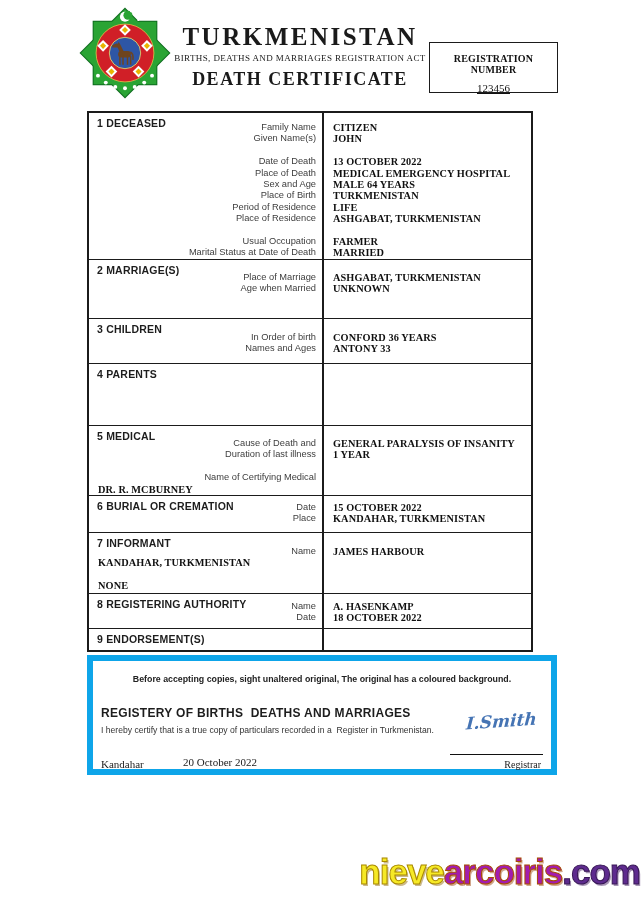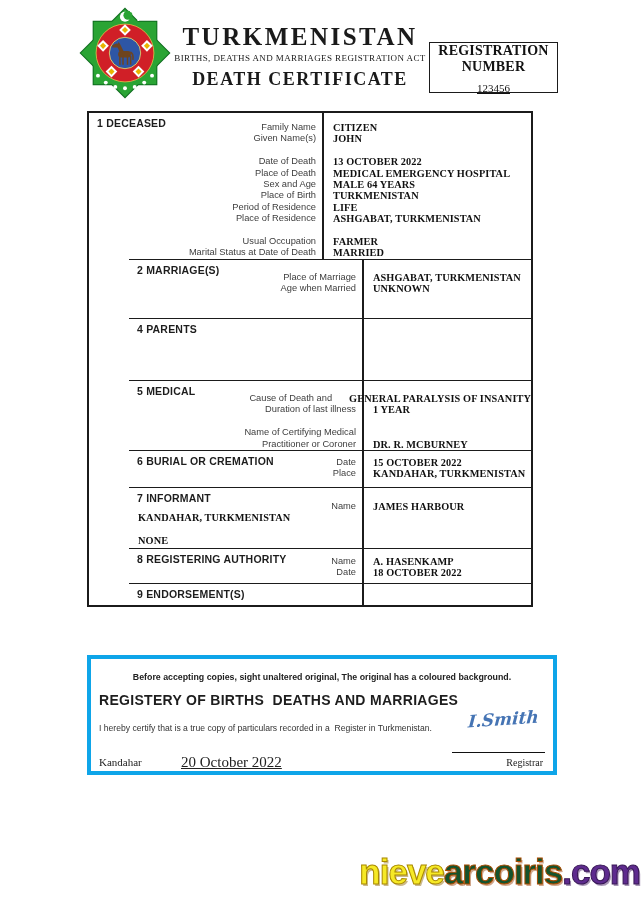--- a/index.html
+++ b/index.html
@@ -8,28 +8,28 @@
 
   
   .emblem{position:absolute;left:76px;top:2px;width:98px;height:102px;}
   .title-block{position:absolute;left:168px;top:24px;width:264px;text-align:center;
                font-family:"Liberation Serif",serif;color:#1a1a1a;}
   .country{font-size:25px;font-weight:bold;letter-spacing:2.5px;line-height:26px;}
   .act{font-size:9px;letter-spacing:0.4px;margin-top:3px;line-height:11px;}
   .doc-title{font-size:18px;font-weight:bold;letter-spacing:1.5px;margin-top:6px;line-height:19px;}
   .reg-box{position:absolute;left:429px;top:42px;width:127px;height:49px;
            border:1.6px solid #1b1b1b;text-align:center;font-family:"Liberation Serif",serif;}
-  .reg-label{font-size:14px;font-weight:bold;letter-spacing:0.2px;color:#111;}
+  .reg-label{font-size:10px;font-weight:bold;margin-top:10px;letter-spacing:0.2px;color:#111;}
   .reg-number{font-size:11px;margin-top:7px;color:#111;text-decoration:underline;}
 
   
   .cert-table{position:absolute;left:87px;top:111px;width:446px;border:2px solid #1b1b1b;
               box-sizing:border-box;}
   .sec{position:relative;box-sizing:border-box;}
-  .sec + .sec{border-top:1.6px solid #1b1b1b;margin-left:40px;}
+  .sec + .sec{border-top:1.6px solid #1b1b1b;}
   .sec-title{position:absolute;left:8px;top:4px;font-size:10.5px;font-weight:bold;color:#1d1d1d;
              letter-spacing:0.2px;}
   .vline{position:absolute;left:233px;top:0;bottom:0;width:1.6px;background:#1b1b1b;}
   .lines{position:relative;}
   .line{display:flex;line-height:11.4px;height:11.4px;align-items:center;}
   .lbl{width:227px;text-align:right;padding-right:8px;font-size:9.3px;color:#3d3d3d;}
   .val{padding-left:9px;font-family:"Liberation Serif",serif;font-weight:bold;font-size:10.3px;
        color:#101010;white-space:nowrap;letter-spacing:0.1px;}
 
   
@@ -38,39 +38,39 @@
   .s3{height:45px}.s3 .lines{padding-top:13px}
   .s4{height:62px}.s4 .lines{padding-top:9px}
   .s5{height:70px}.s5 .lines{padding-top:12px}
   .s6{height:37px}.s6 .lines{padding-top:6px}
   .s7{height:61px}.s7 .lines{padding-top:13px}
   .s8{height:35px}.s8 .lines{padding-top:7px}
   .s9{height:22px}
 
   
   .footer-box{position:absolute;left:87px;top:655px;width:470px;height:120px;
-              border:4px solid #0ea5e9;box-sizing:border-box;}
+              border:6px solid #0ea5e9;box-sizing:border-box;}
   .notice{margin-top:13px;text-align:center;font-size:8.8px;font-weight:bold;color:#222;}
-  .registry-heading{margin:10px 0 0 8px;font-size:14px;font-weight:bold;color:#1d1d1d;
+  .registry-heading{margin:22px 0 0 8px;font-size:12px;font-weight:bold;color:#1d1d1d;
                     letter-spacing:0.3px;white-space:pre-wrap;}
   .certify{position:absolute;left:8px;top:64px;width:380px;font-size:8.6px;color:#333;
            line-height:10.5px;white-space:pre-wrap;}
   .signature{position:absolute;right:14px;top:50px;color:#4574b4;font-family:"DejaVu Serif",serif;
              font-style:italic;font-weight:bold;font-size:17px;transform:rotate(-4deg) skewX(-8deg);}
   .sig-line{position:absolute;right:8px;top:93px;width:93px;border-top:1.7px solid #111;}
   .registrar{position:absolute;right:10px;top:98px;font-family:"Liberation Serif",serif;
              font-size:10px;color:#222;}
   .place{position:absolute;left:8px;top:97px;font-family:"Liberation Serif",serif;font-size:11px;color:#222;}
-  .reg-date{position:absolute;left:90px;top:95px;font-family:"Liberation Serif",serif;font-size:15px;color:#222;text-decoration:underline;}
+  .reg-date{position:absolute;left:90px;top:95px;font-family:"Liberation Serif",serif;font-size:11px;color:#222;}
 
   
   .watermark{position:absolute;right:2px;top:852px;font-size:35px;font-weight:bold;
              letter-spacing:-1px;white-space:nowrap;font-family:"Liberation Sans",sans-serif;}
   .wm-1{color:#f6e926;-webkit-text-stroke:1px #a98a00;text-shadow:1.5px 1.5px 0 rgba(140,100,0,.45);}
-  .wm-2{color:#14532d;-webkit-text-stroke:1px #a84b00;text-shadow:1.5px 1.5px 0 rgba(150,60,0,.45);}
+  .wm-2{color:#a21caf;-webkit-text-stroke:1px #a84b00;text-shadow:1.5px 1.5px 0 rgba(150,60,0,.45);}
   .wm-3{color:#5e2b8e;-webkit-text-stroke:1px #371754;text-shadow:1.5px 1.5px 0 rgba(60,20,90,.45);}
 </style>
 </head>
 <body>
 
 <div class="page">
 
   <svg class="emblem" viewBox="0 0 100 100" xmlns="http://www.w3.org/2000/svg">
 
     <polygon points="18,18 82,18 82,82 18,82" fill="#2aa434" stroke="#0e6b1e" stroke-width="2"></polygon>
@@ -204,20 +204,34 @@
             <div class="lbl">Place of Marriage</div>
             <div class="val">ASHGABAT, TURKMENISTAN</div>
           </div>
         <div class="line">
             <div class="lbl">Age when Married</div>
             <div class="val">UNKNOWN</div>
           </div>
       </div>
     </div>
 
+    <div class="sec s3">
+      <div class="sec-title">3 CHILDREN</div>
+      <div class="vline"></div>
+      <div class="lines">
+        <div class="line">
+            <div class="lbl">In Order of birth</div>
+            <div class="val">CONFORD 36 YEARS</div>
+          </div>
+        <div class="line">
+            <div class="lbl">Names and Ages</div>
+            <div class="val">ANTONY 33</div>
+          </div>
+      </div>
+    </div>
 
     <div class="sec s4">
       <div class="sec-title">4 PARENTS</div>
       <div class="vline"></div>
     </div>
 
     <div class="sec s5">
       <div class="sec-title">5 MEDICAL</div>
       <div class="vline"></div>
       <div class="lines">
@@ -231,21 +245,20 @@
           </div>
         <div class="line">
             <div class="lbl"></div>
             <div class="val"></div>
           </div>
         <div class="line">
             <div class="lbl">Name of Certifying Medical</div>
             <div class="val"></div>
           </div>
         <div class="line">
-            <div class="lbl">Practitioner or Coroner</div>
             <div class="val">DR. R. MCBURNEY</div>
           </div>
       </div>
     </div>
 
     <div class="sec s6">
       <div class="sec-title">6 BURIAL OR CREMATION</div>
       <div class="vline"></div>
       <div class="lines">
         <div class="line">

